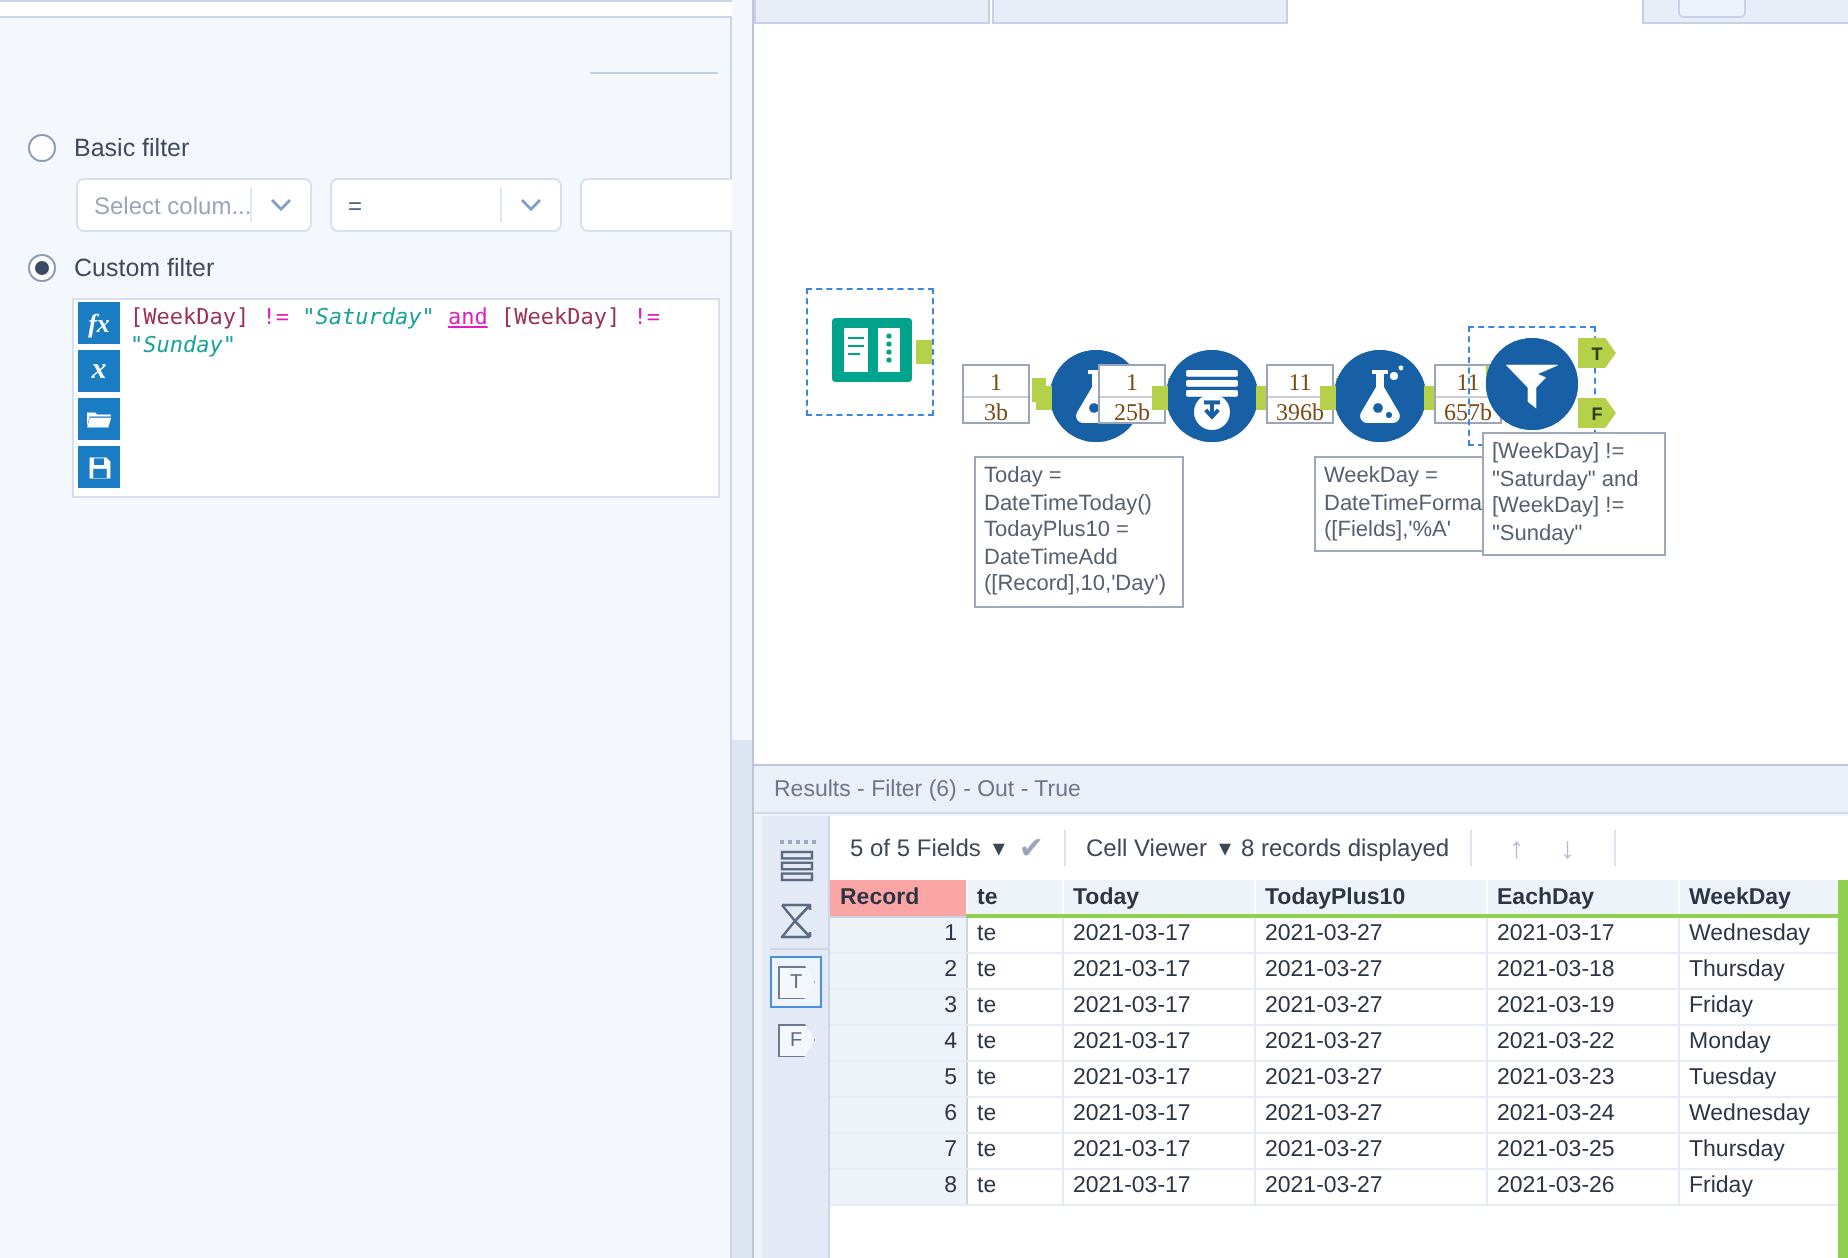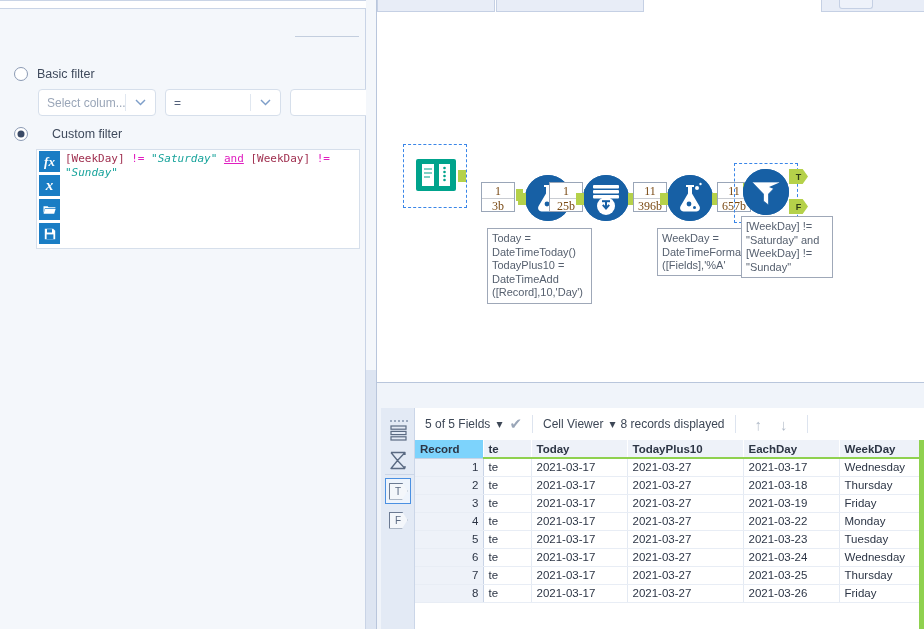--- a/index.html
+++ b/index.html
@@ -40,21 +40,21 @@
     position:relative; flex:none;
   }
   .radio.checked::after{
     content:""; position:absolute; left:50%; top:50%;
     width:7px; height:7px; border-radius:50%; background:#3a4a66;
     transform:translate(-50%,-50%);
   }
   .radio-label{ margin-left:9px; font-size:12.5px; color:#3f4a5c; }
 
   #basic-row{ left:14px; top:66px; }
-  #custom-row{ left:14px; top:126px;gap:15px; }
+  #custom-row{ left:14px; top:126px; }
 
   .basic-controls{
     position:absolute; left:38px; top:88px;
     display:flex; gap:9px; align-items:center;
   }
   .combo{
     height:27px; border:1px solid #d6dfeb; border-radius:4px;
     background:#fff; display:flex; align-items:center;
     font-size:12px; color:#9aa6b8;
   }
@@ -219,21 +219,21 @@
   }
   table.grid{ border-collapse:collapse; width:510px; table-layout:fixed; }
   table.grid th{
     height:18px; font-size:11.5px; font-weight:700; color:#2c3545;
     text-align:left; padding:0 0 0 5px;
     background:#eef2f9;
     border-right:1px solid #ffffff;
     border-bottom:2px solid #8fd14f;
   }
   table.grid th.rec{
-    border-bottom:1px solid #c9d4e6; background:#7dd3fc;
+    border-bottom:1px solid #c9d4e6; background:#fca5a5;
   }
   table.grid td{
     height:18px; font-size:11.5px; color:#2c3545;
     padding:0 0 0 5px;
     border-right:1px solid #e4eaf3;
     border-bottom:1px solid #e8edf5;
     background:#fff;
     overflow:hidden; white-space:nowrap;
   }
   table.grid td.rec{
@@ -459,20 +459,21 @@
 
   <div class="annot" style="left:364px; top:216px; width:92px;">
     <div>[WeekDay] !=</div>
     <div>"Saturday" and</div>
     <div>[WeekDay] !=</div>
     <div>"Sunday"</div>
   </div>
 </div>
 
 <div id="results">
+  <div id="results-header">Results - Filter (6) - Out - True</div>
 
   <div id="res-left-rail">
     <div class="grip">
       <span></span><span></span><span></span><span></span><span></span>
     </div>
     <div class="rail-btn" id="rail-data">
       <svg width="17" height="17" viewBox="0 0 17 17">
         <rect x="1" y="1" width="15" height="3.2" fill="none" stroke="#5a6a82" stroke-width="1.2"></rect>
         <rect x="1" y="6.4" width="15" height="3.2" fill="none" stroke="#5a6a82" stroke-width="1.2"></rect>
         <rect x="1" y="11.8" width="15" height="3.2" fill="none" stroke="#5a6a82" stroke-width="1.2"></rect>

